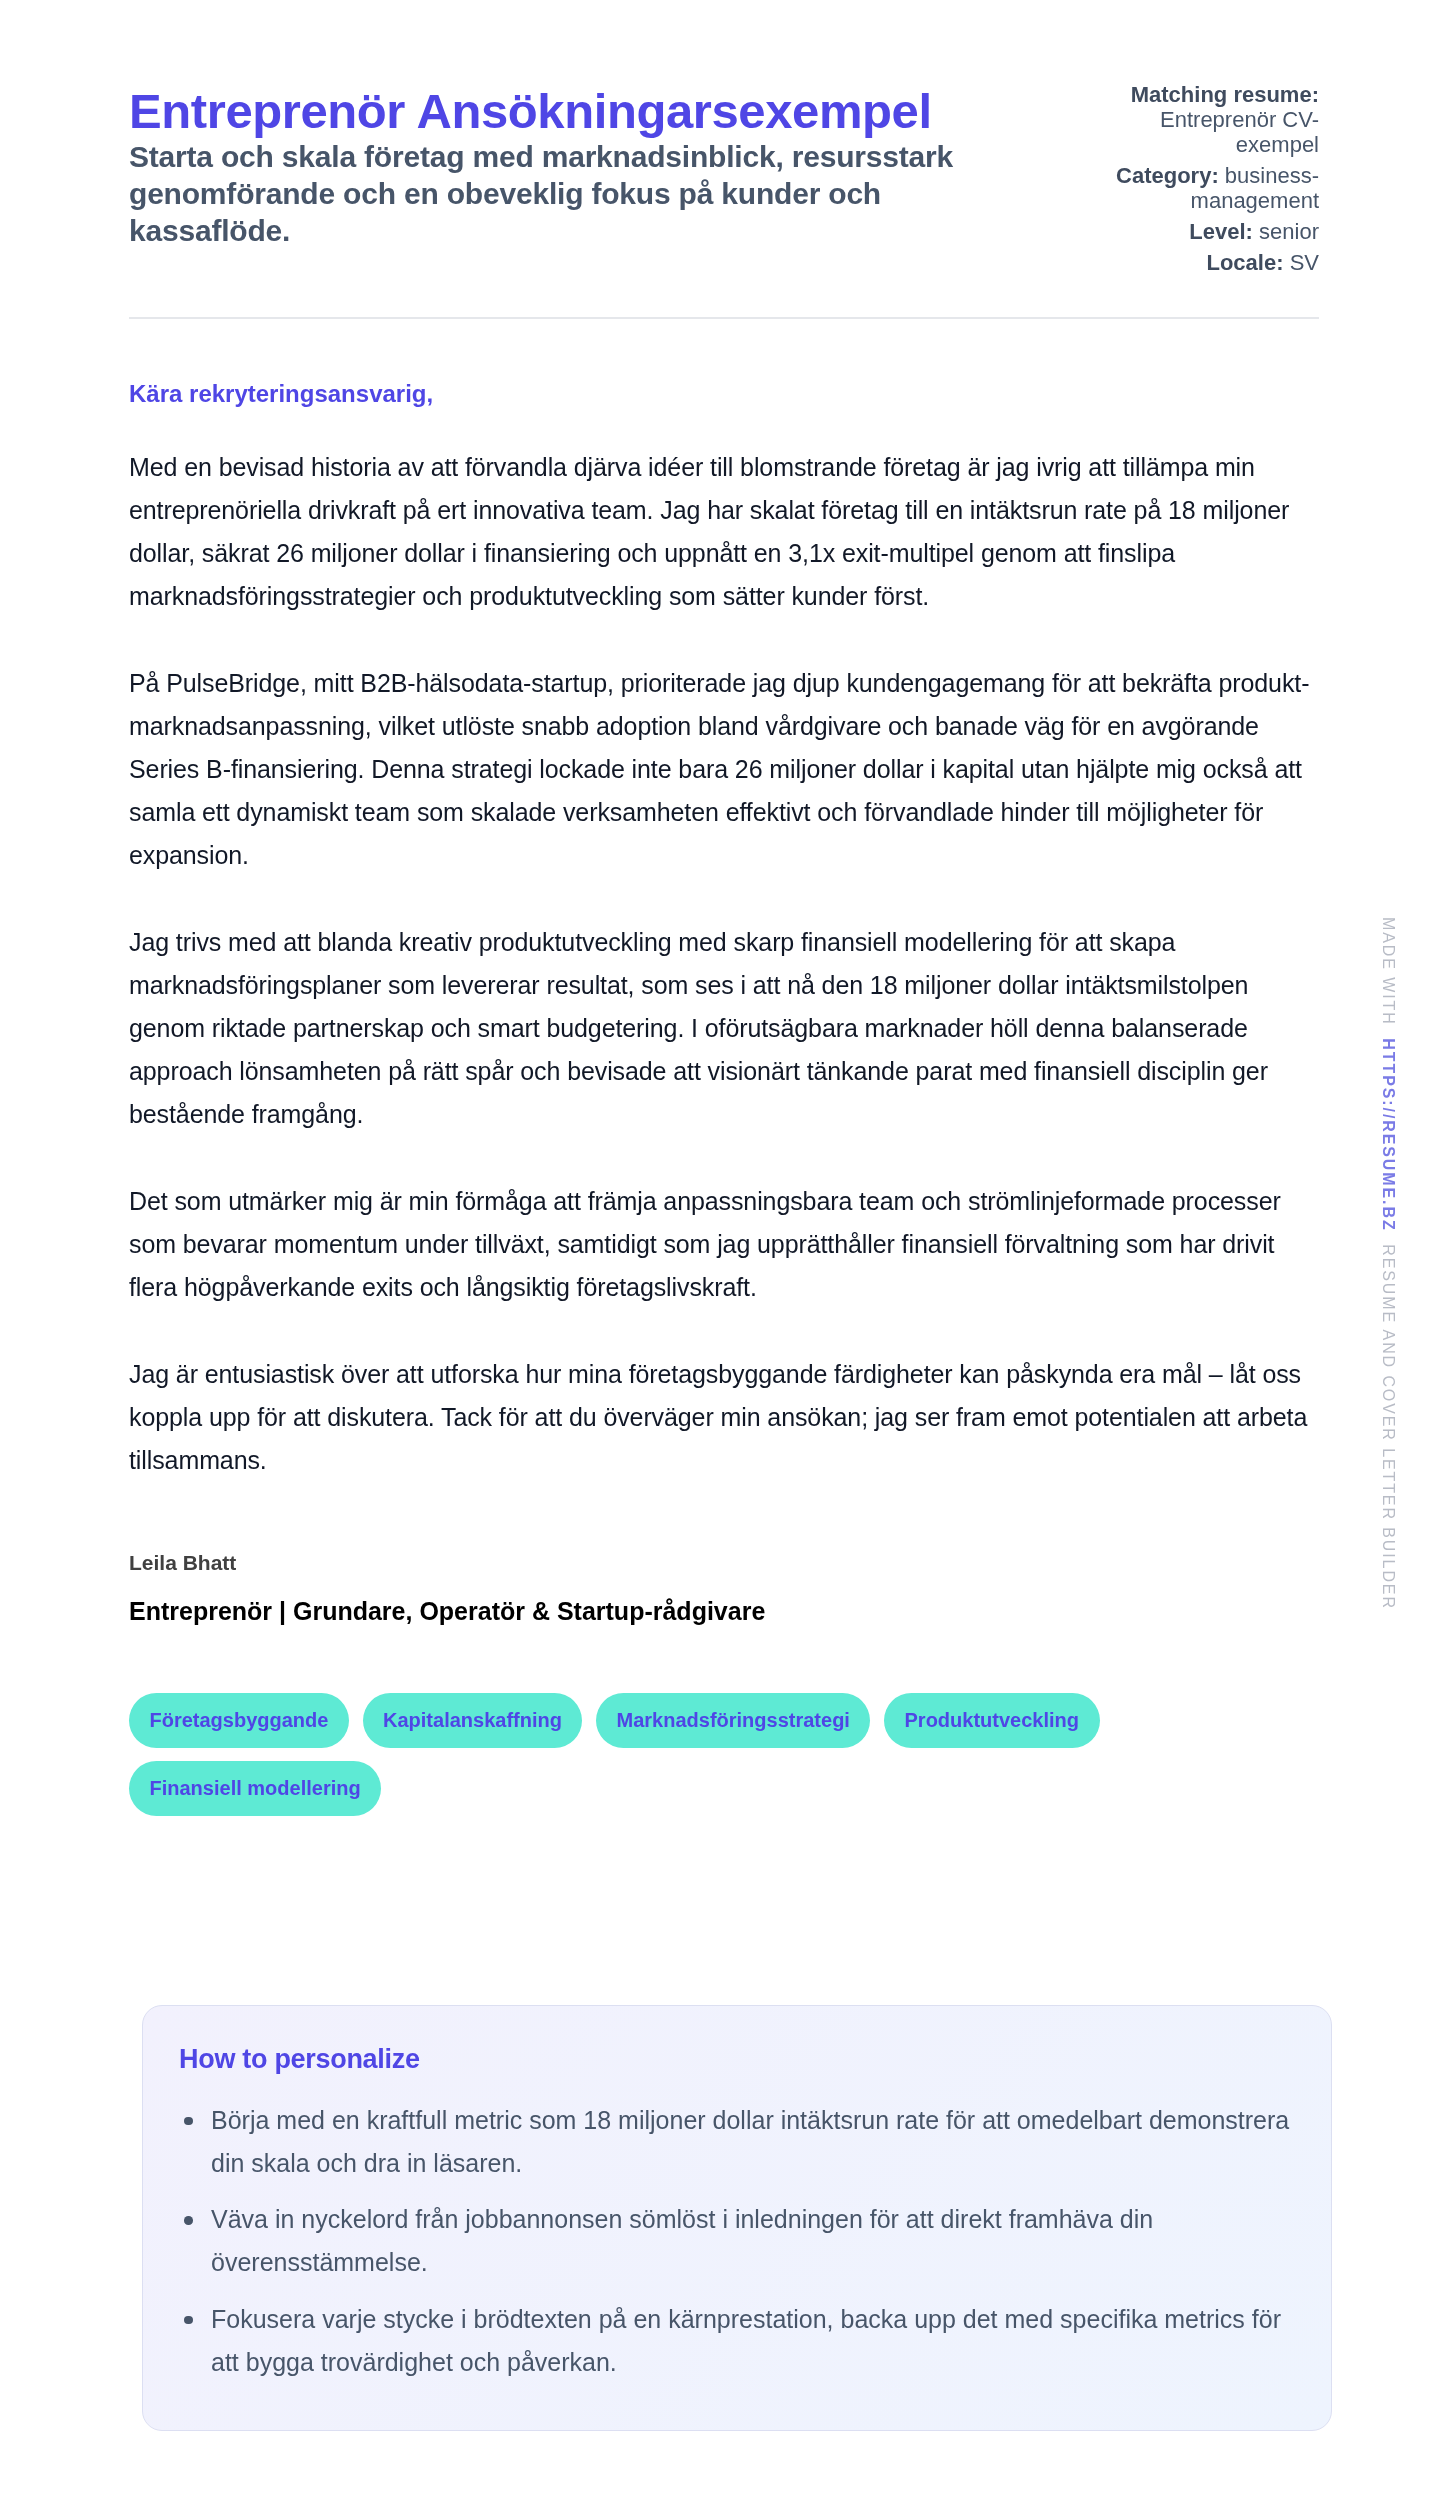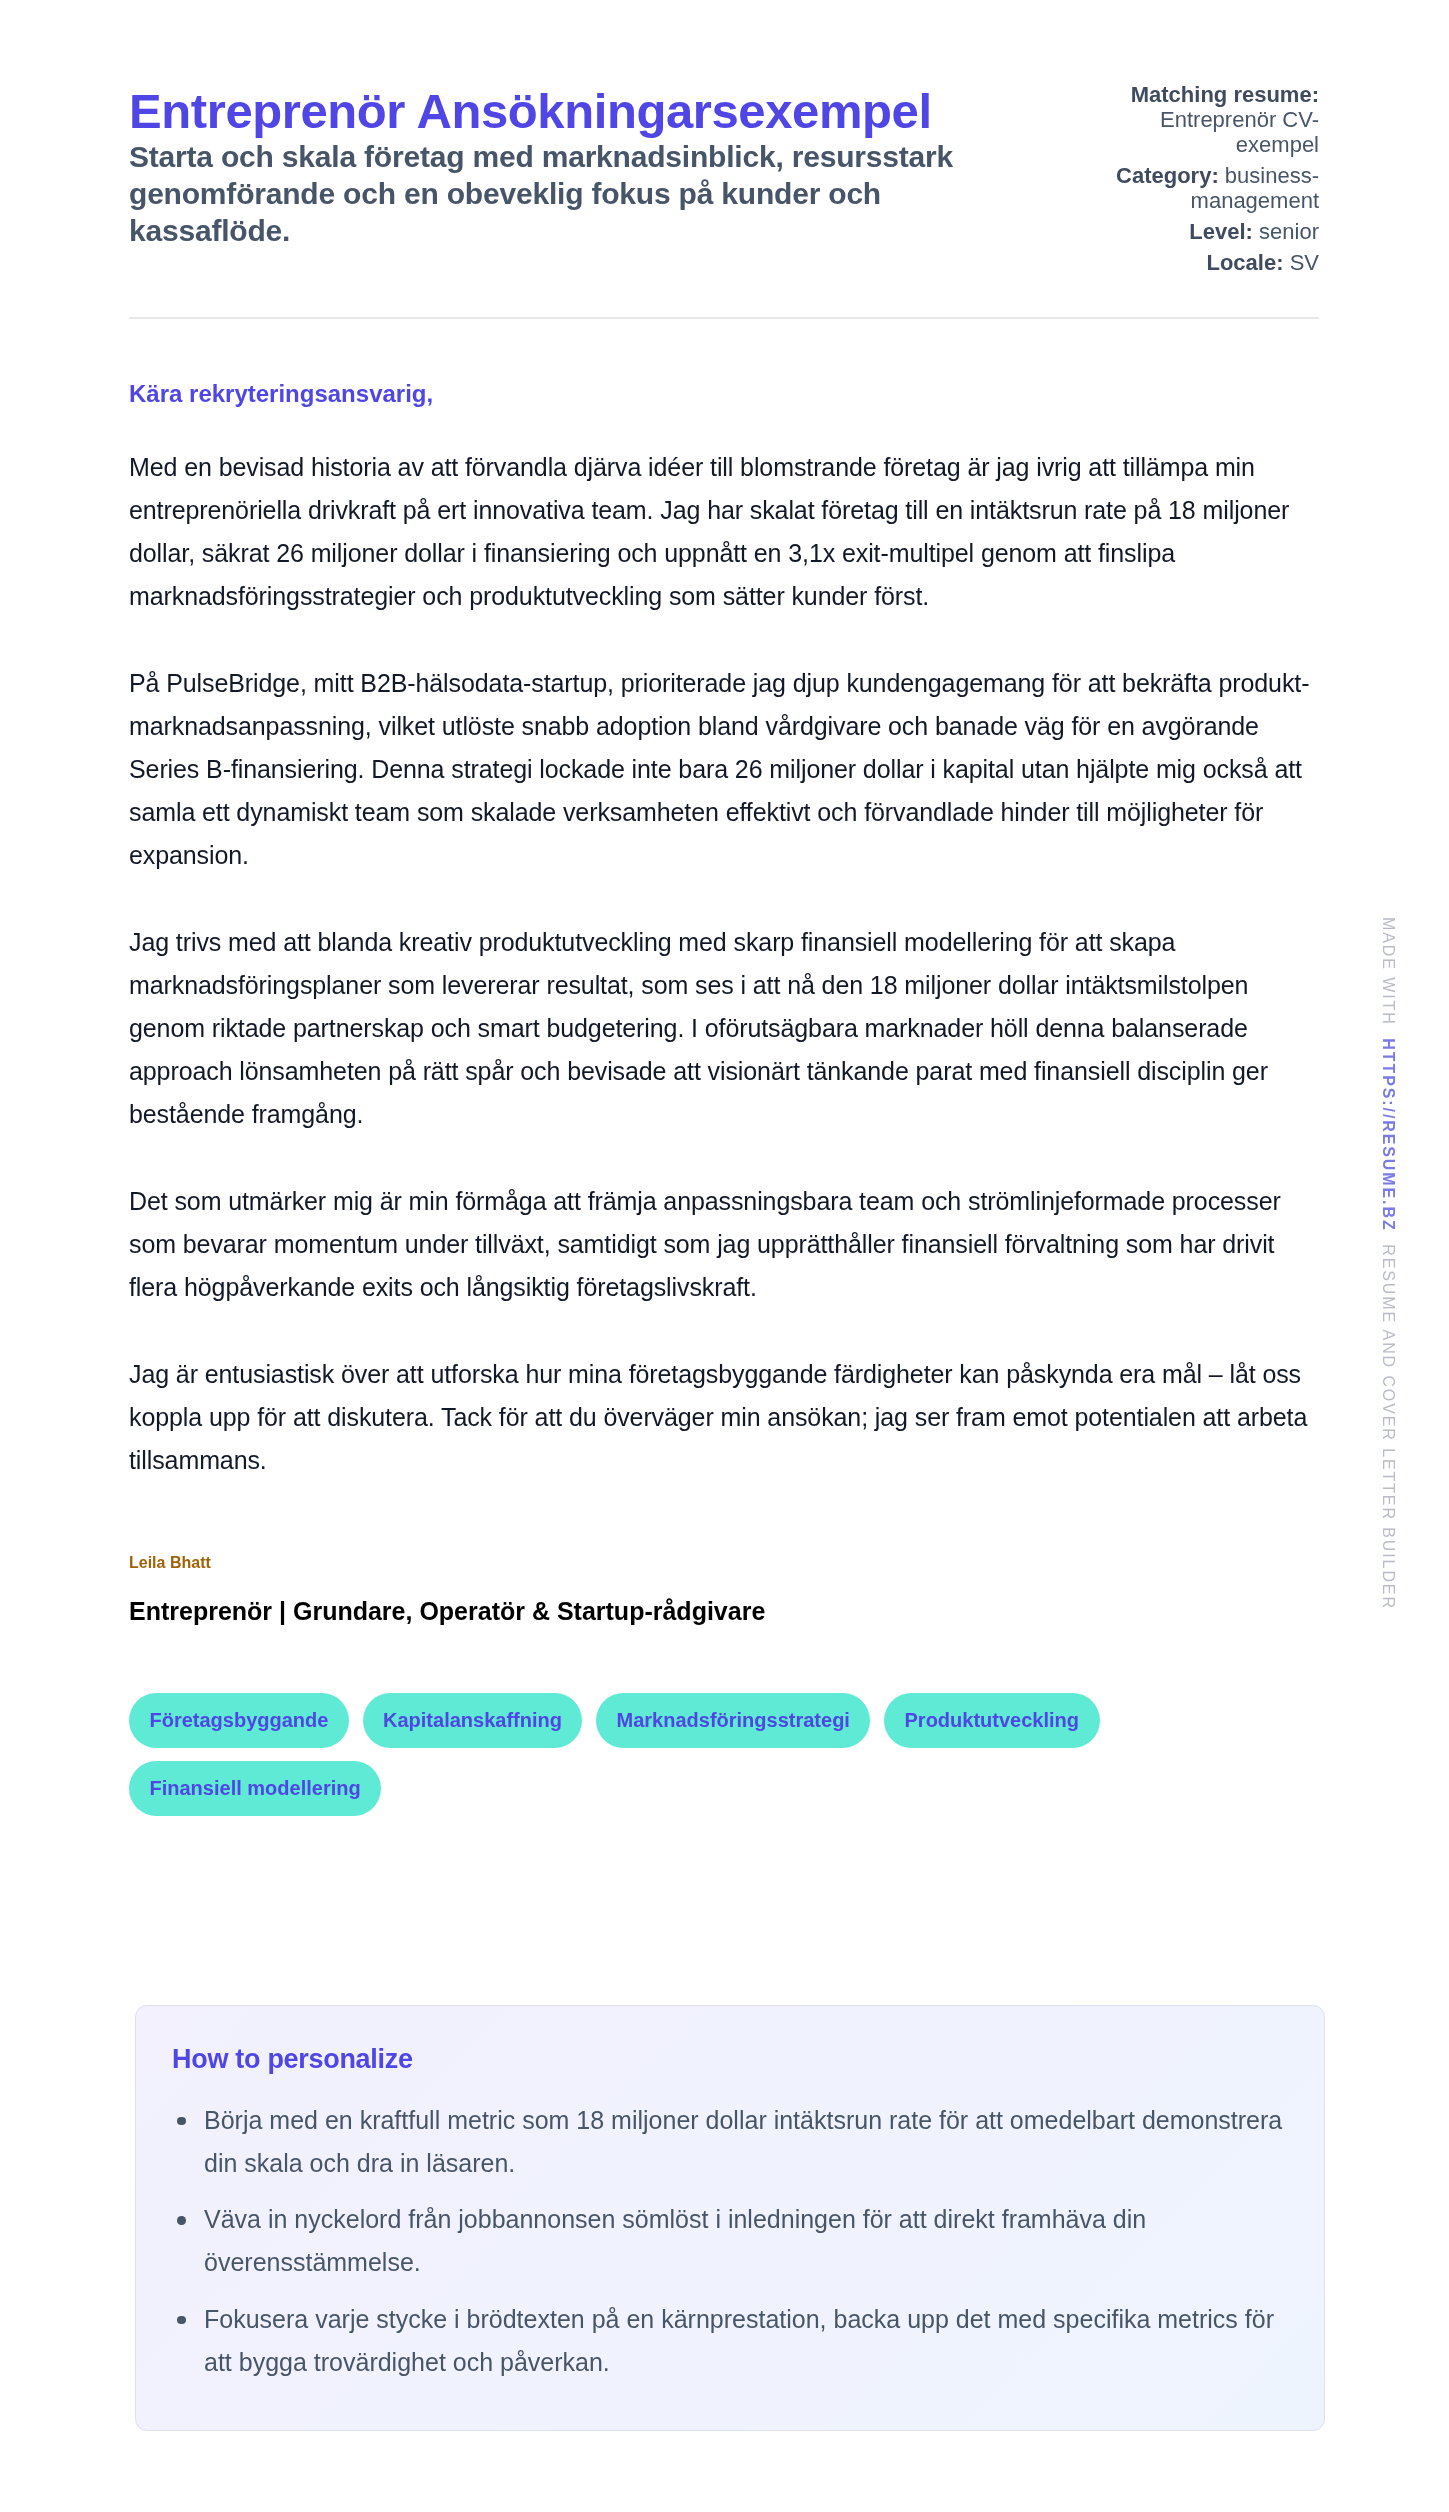--- a/index.html
+++ b/index.html
@@ -69,23 +69,23 @@
   .body { margin-top: 36px; }
   .para {
     font-size: 25px;
     line-height: 43px;
     color: #111827;
     margin-bottom: 44px;
     letter-spacing: -0.1px;
   }
   .signature { margin-top: 64px; }
   .sig-name {
-    font-size: 16px;
-    font-weight: 700;
-    color: #a16207;
+    font-size: 21px;
+    font-weight: 700;
+    color: #404040;
     line-height: 34px;
   }
   .sig-title {
     margin-top: 13.6px;
     font-size: 25px;
     font-weight: 700;
     color: #000000;
     line-height: 34px;
   }
   .tags {
@@ -102,25 +102,25 @@
     padding: 0 20.5px;
     border-radius: 28px;
     background: #5eead4;
     color: #4f46e5;
     font-size: 20px;
     font-weight: 600;
     white-space: nowrap;
   }
   .personalize {
     position: absolute;
-    left: 135px;
+    left: 142px;
     top: 2005px;
     width: 1190px;
     height: 426px;
-    border-radius: 12px;
+    border-radius: 20px;
     border: 1.7px solid #dcdff2;
     background: linear-gradient(135deg, #f2f1fd 0%, #eef4fe 100%);
     padding: 34px 34px 34px 36px;
   }
   .personalize-title {
     font-size: 27px;
     font-weight: 700;
     color: #4f46e5;
     line-height: 38px;
     letter-spacing: -0.3px;

